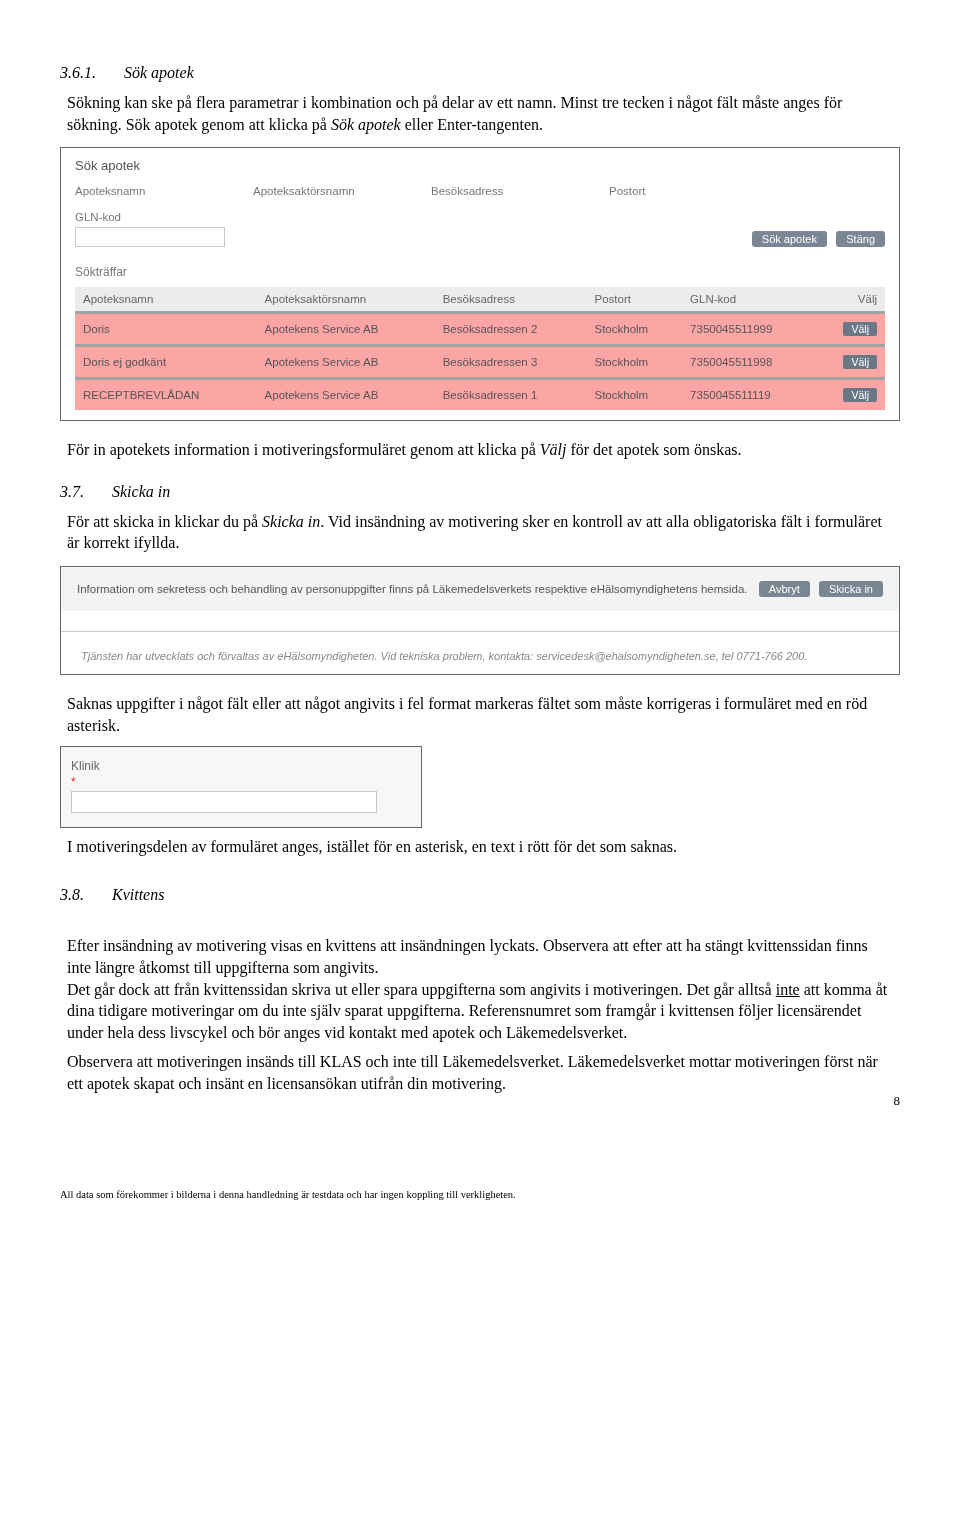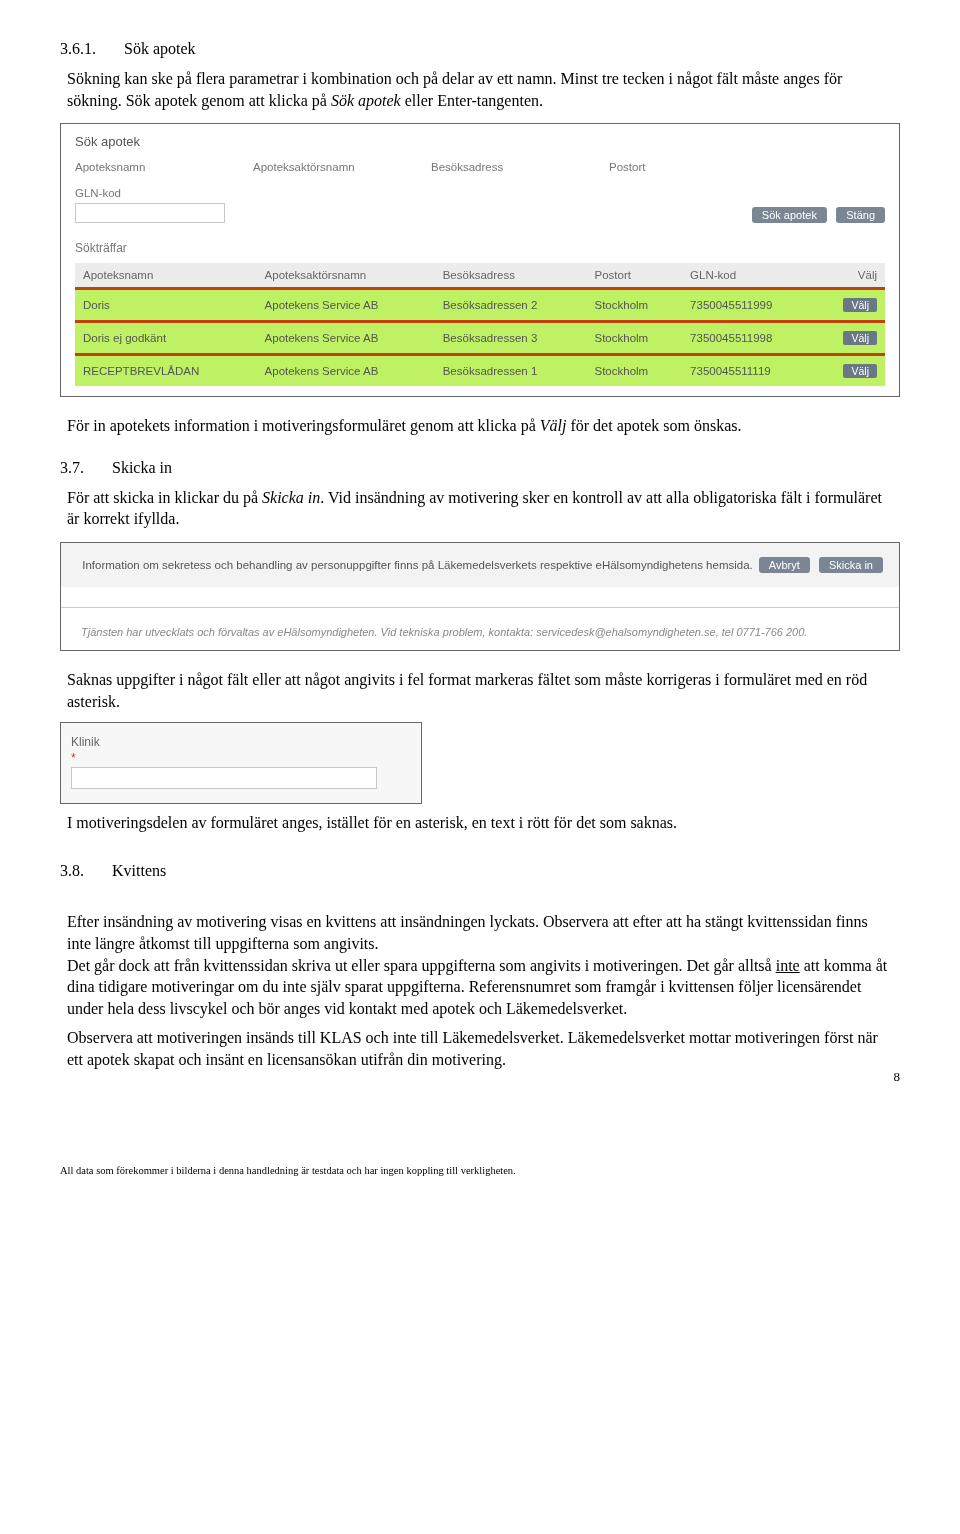--- a/index.html
+++ b/index.html
@@ -5,21 +5,21 @@
   body {
     margin: 0;
     padding: 40px 60px;
     font-family: "Times New Roman", Times, serif;
     font-size: 16px;
     color: #000;
     background: #fff;
     width: 960px;
     box-sizing: border-box;
   }
-  .section-title { margin: 0 0 10px 0; }
+  .section-title { font-style: italic; margin: 24px 0 10px 0; }
   p { margin: 8px 7px; line-height: 1.35; }
   .italic { font-style: italic; }
   .underline { text-decoration: underline; }
 
   
   .shot {
     border: 1px solid #666;
     background: #fff;
     font-family: Verdana, Arial, sans-serif;
     font-size: 12px;
@@ -37,30 +37,30 @@
   }
   .shot1 .row2 { margin-top: 14px; display: flex; justify-content: space-between; align-items: flex-end; }
   .pillbtn {
     display: inline-block; background: #7a8694; color: #fff;
     font-size: 11px; padding: 2px 10px; border-radius: 3px;
     margin-left: 6px; cursor: pointer;
   }
   .shot1 .sub { color: #777; font-size: 12px; margin: 18px 0 8px 0; }
   .shot1 table { width: 100%; border-collapse: collapse; font-size: 11.5px; }
   .shot1 thead td { background: #ececec; color: #666; padding: 6px 8px; }
-  .shot1 tbody td { background: #bef264; color: #555; padding: 8px 8px; border-top: 3px solid #c2410c; margin-left: 15px; }
+  .shot1 tbody td { background: #fca5a5; color: #555; padding: 8px 8px; border-top: 3px solid #a3a3a3; margin-left: 15px; }
   .minibtn {
     display: inline-block; background: #6a7785; color: #fff;
     font-size: 10.5px; padding: 1px 8px; border-radius: 2px; cursor: pointer;
   }
 
   
   .shot2 { padding: 0; }
   .shot2 .grey { background: #f3f3f3; padding: 14px 16px; font-size: 11.5px; color: #555;
-                 display: flex; justify-content: flex-end; align-items: center; }
+                 display: flex; justify-content: space-between; align-items: center; }
   .shot2 .foot { background: #fff; text-align: left; color: #888; font-size: 11px;
                  font-style: italic; padding: 18px 20px 12px 20px; border-top: 1px solid #ccc;
                  margin-top: 20px; }
   .shot2 .foot a { color: #5a7ea5; font-style: normal; text-decoration: none; }
 
   
   .shot3 {
     border: 1px solid #666; width: 340px; padding: 12px 10px 14px 10px;
     font-family: Verdana, Arial, sans-serif; font-size: 12px; color: #555;
     background: #f7f7f7; margin: 10px 0 8px 0;

